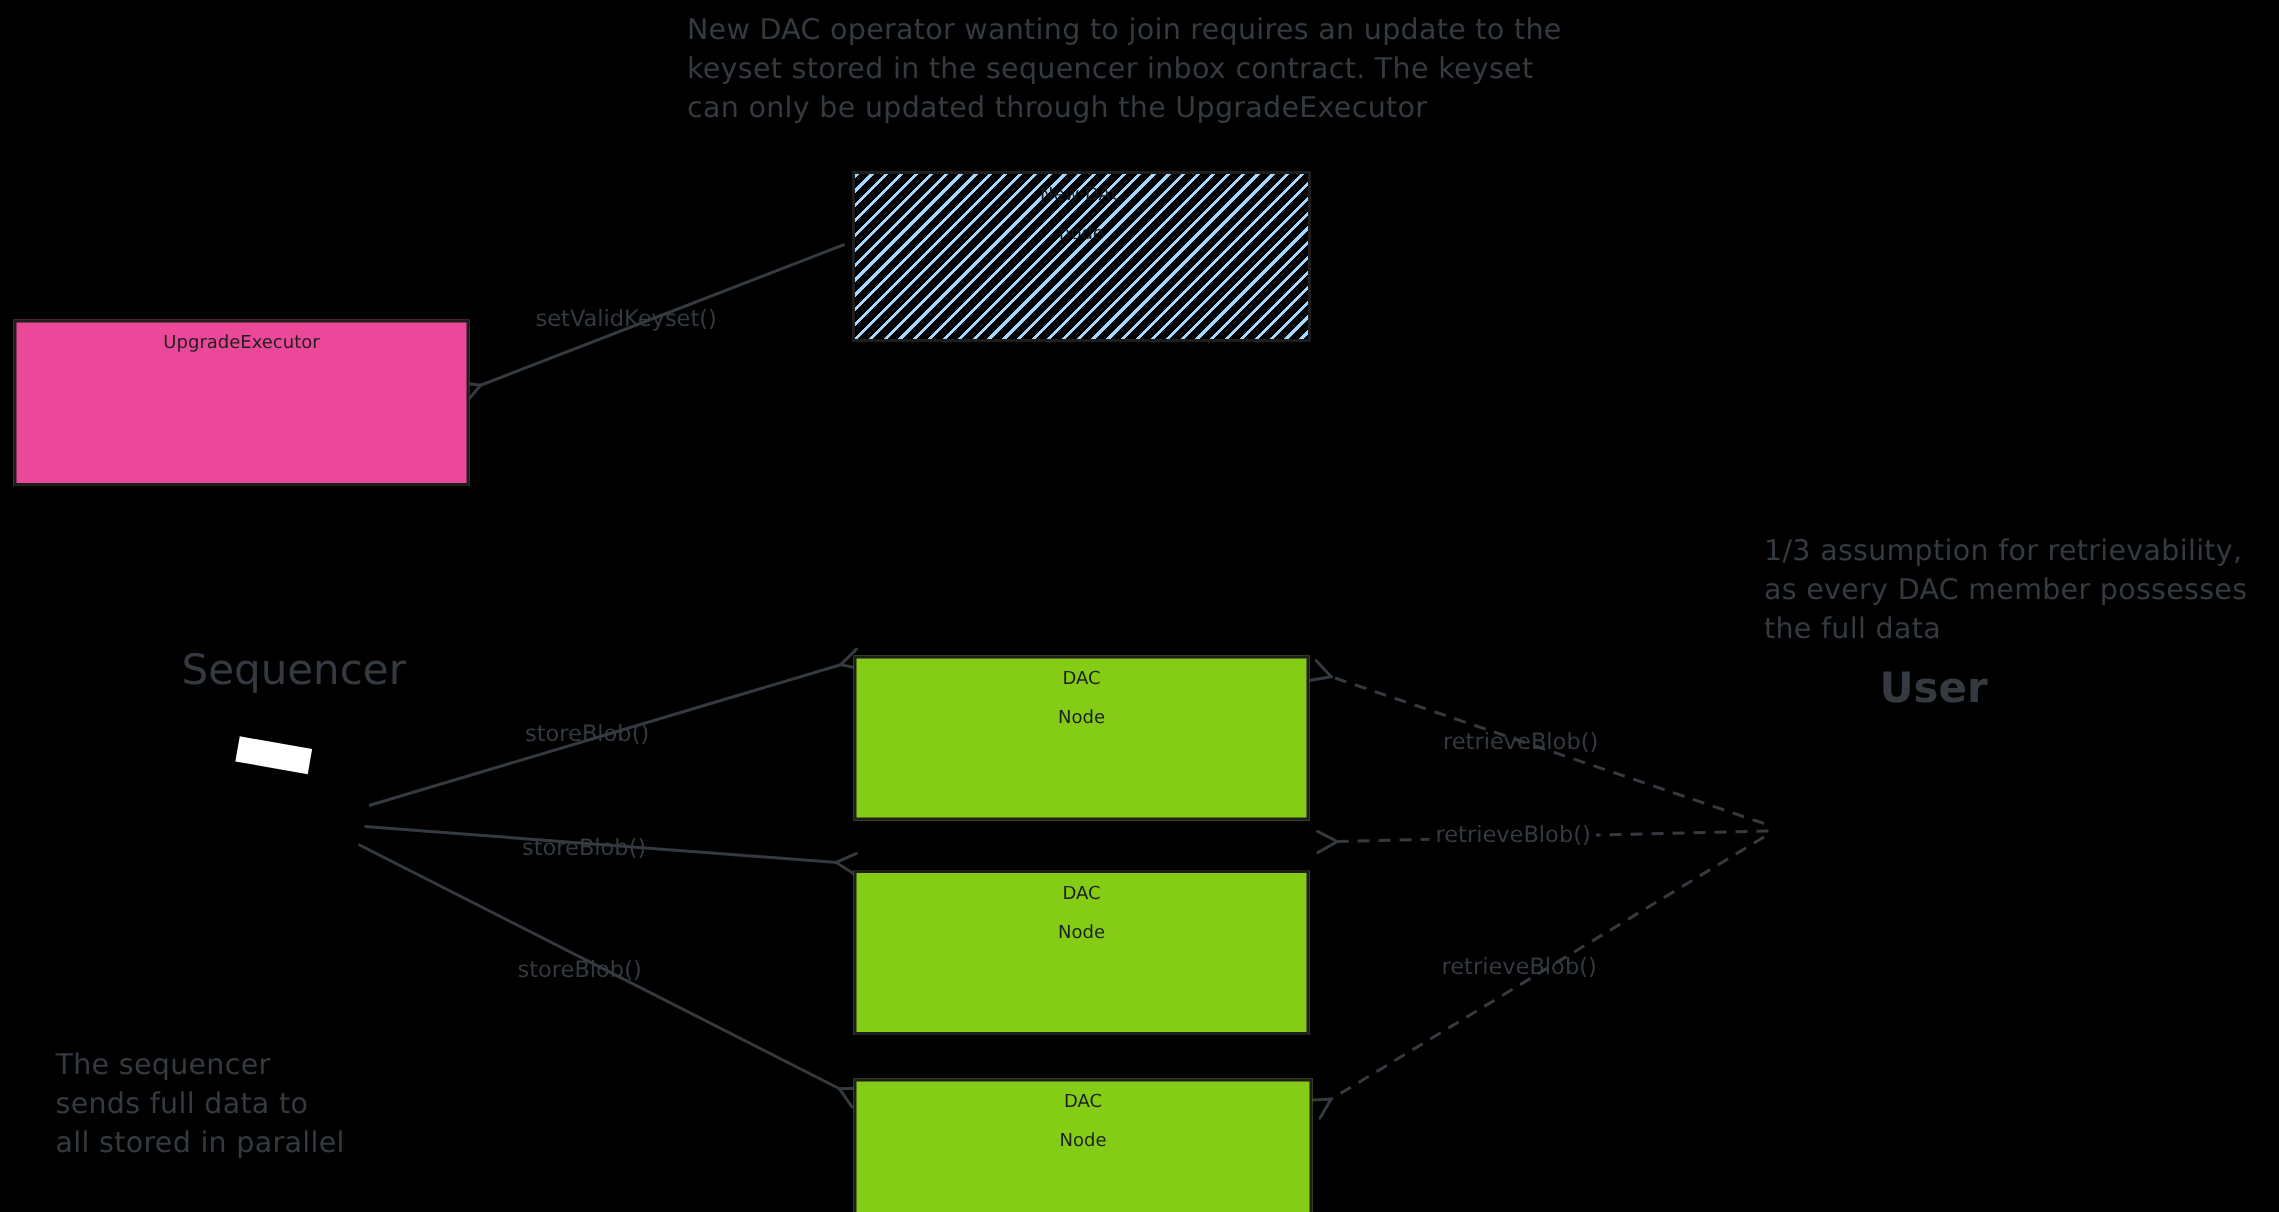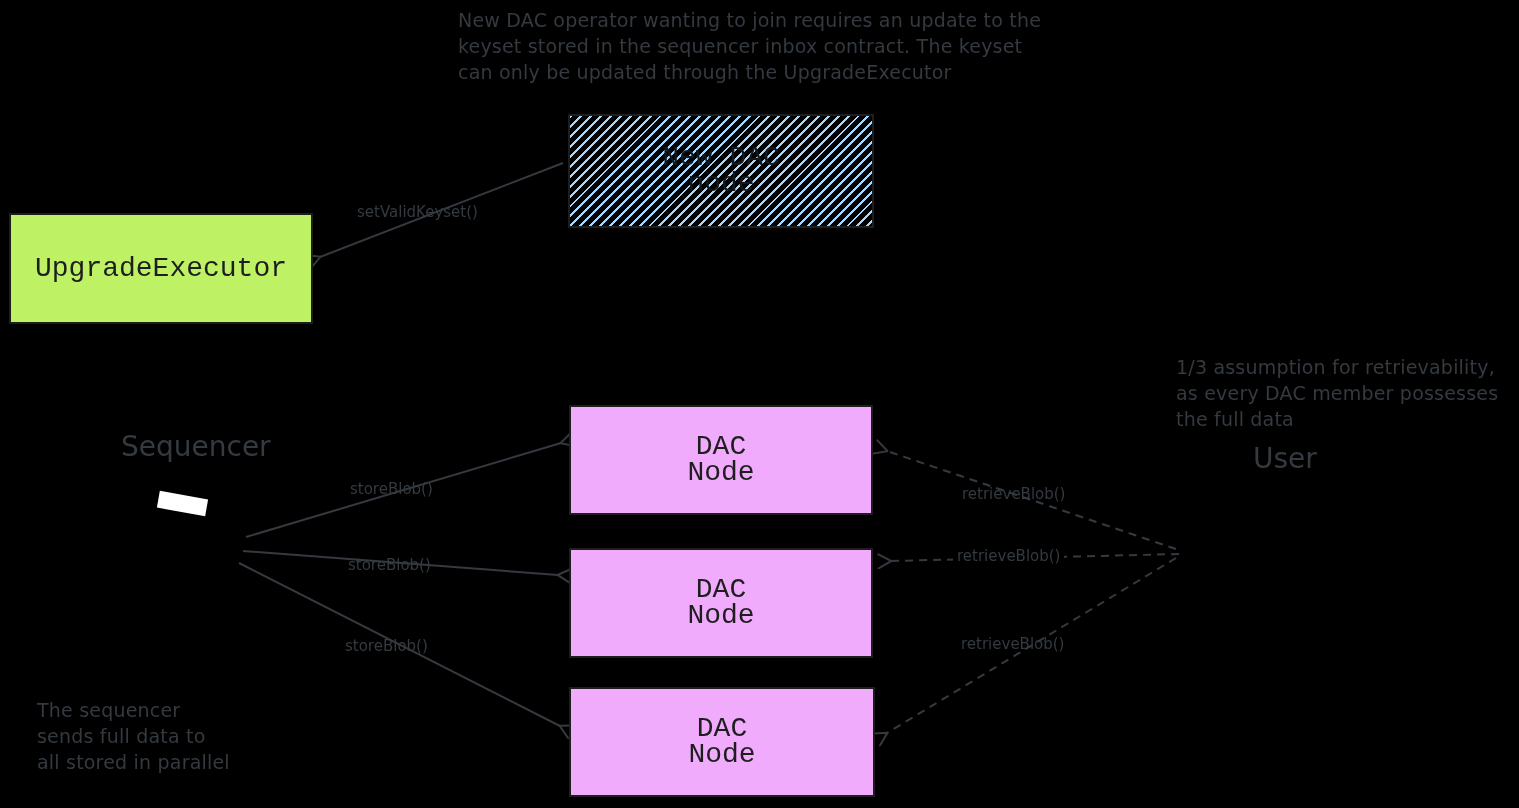--- a/index.html
+++ b/index.html
@@ -21,27 +21,26 @@
     position:absolute; color:#343a40; font-size:28px; line-height:24px;
   }
   .edge-label {
     position:absolute; color:#343a40; font-size:15px; line-height:22px;
     white-space:nowrap;
   }
   .edge-label.on-line { background:#000; padding:0 4px; }
 
   .box {
     position:absolute; border:2px solid #1e1e1e; box-sizing:border-box;
-    display:flex; align-items:center; justify-content:center;
-    text-align:center; color:#1e1e1e; font-size:28px; line-height:26px;
+    display:flex; justify-content:center;
+    text-align:center; color:#1e1e1e; font-size:12px; line-height:26px;
     white-space:pre-line;
-    font-family:Liberation Mono, monospace;
   }
-  .box.pink { background:#bef264; }
-  .box.blue { background:#f0abfc; }
+  .box.pink { background:#ec4899; }
+  .box.blue { background:#84cc16;margin-top:32px; }
   .box.hatched {
     background:repeating-linear-gradient(135deg, #a5d8ff 0 2px, transparent 2px 7px);
   }
   .box.hatched .box-label { color:#14181c; }
 
   .white-chip {
     position:absolute; left:158px; top:495px; width:49px; height:17px;
     background:#ffffff; transform:rotate(10deg);
   }
 </style>
@@ -75,21 +74,21 @@
   <div class="note" style="left:1176px; top:329px;margin-top:25px;">1/3 assumption for retrievability,
 as every DAC member possesses
 the full data</div>
 
   <div class="note" style="left:37px; top:697px;">The sequencer
 sends full data to
 all stored in parallel</div>
 
   <div class="small-label" style="left:121px; top:435px;">Sequencer</div>
 
-  <div class="small-label" style="left:1253px; top:447px;">User</div>
+  <div class="small-label" style="left:1253px; top:447px;font-weight:bold;">User</div>
 
   <div class="white-chip"></div>
 
   <div class="box hatched" style="left:568px; top:114px; width:306px; height:114px;">
     <span class="box-label">New DAC
 node</span>
   </div>
 
   <div class="box pink" style="left:9px; top:213px; width:304px; height:111px;">
     <span class="box-label">UpgradeExecutor</span>

